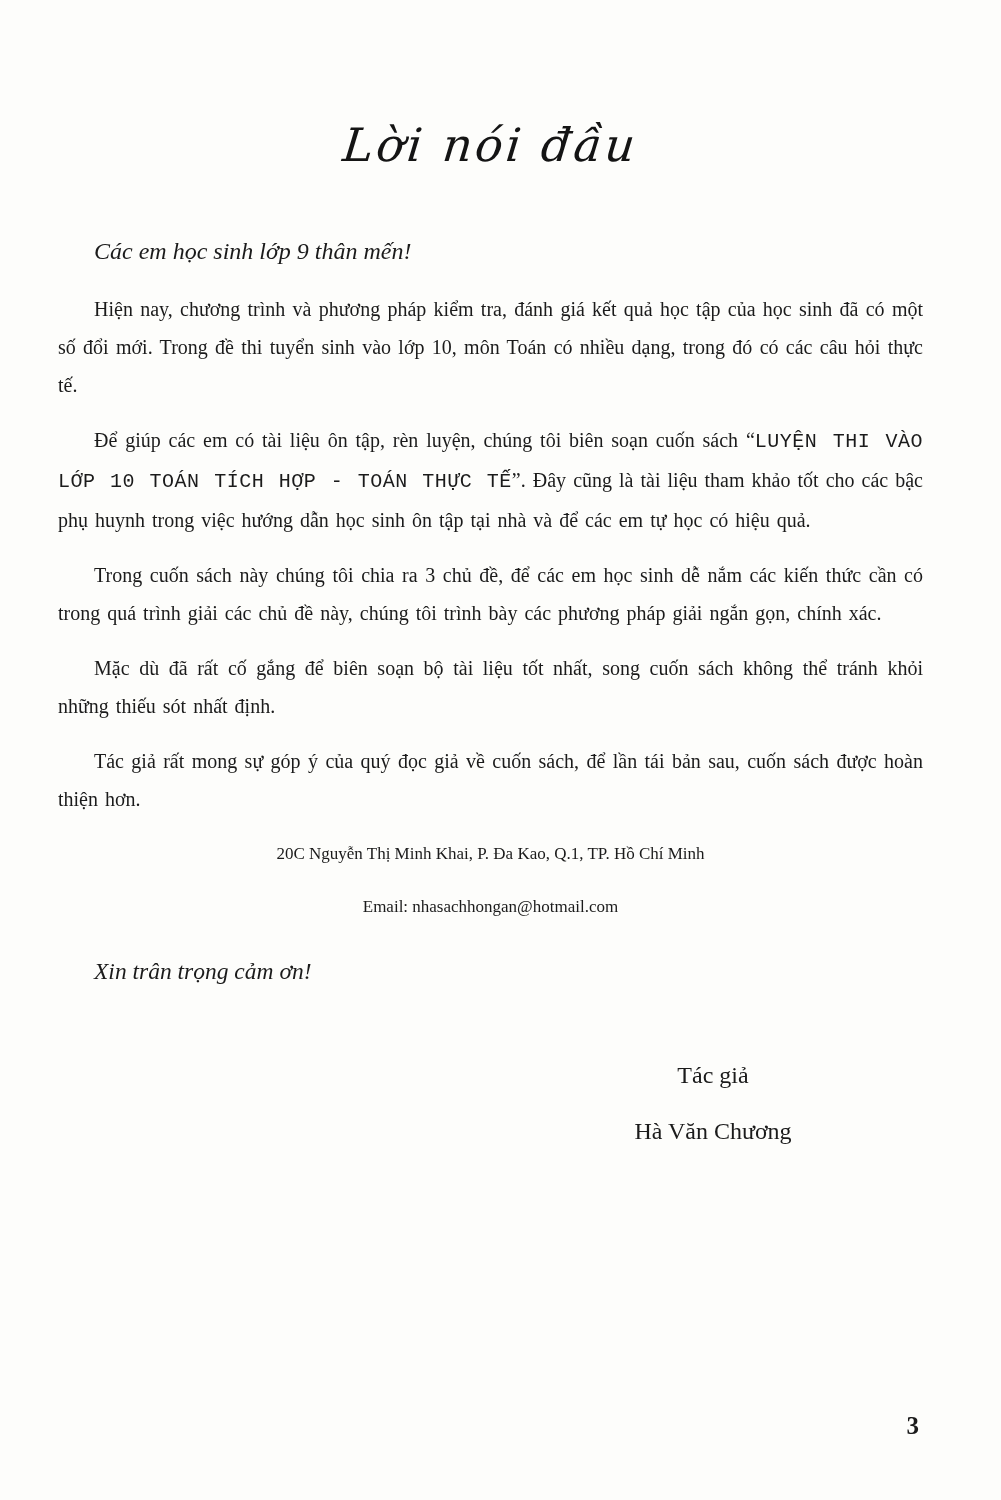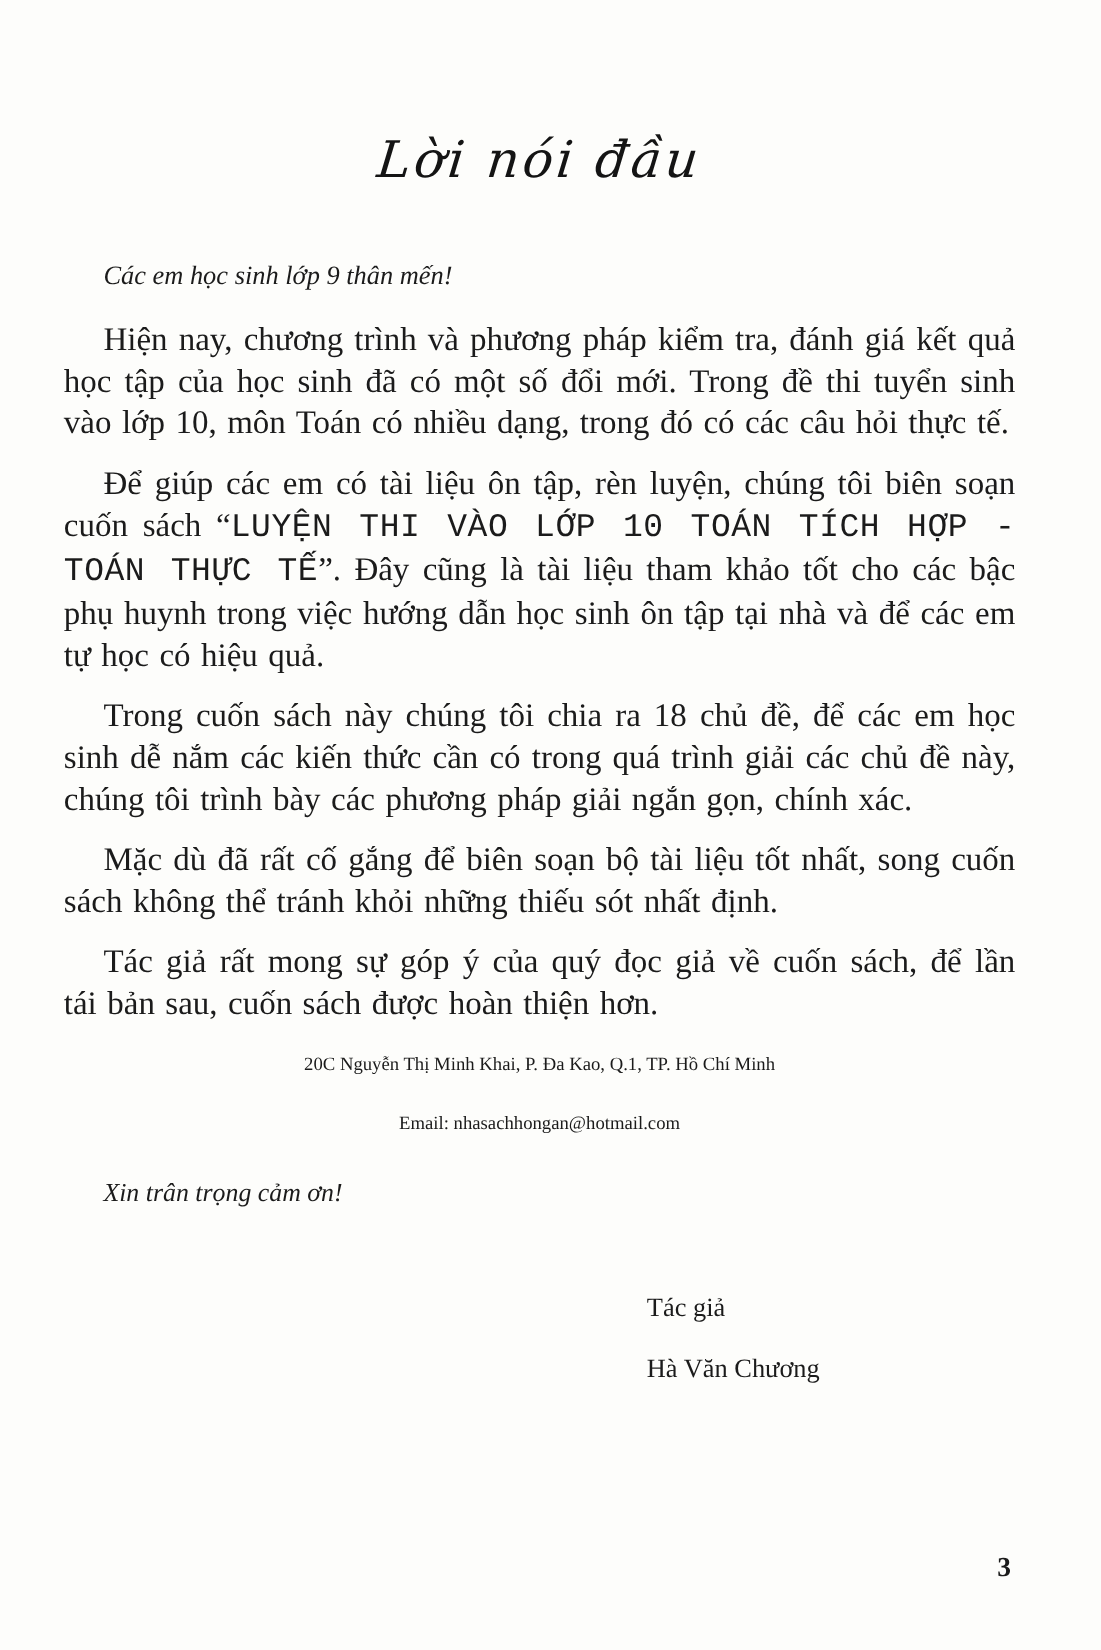--- a/index.html
+++ b/index.html
@@ -23,21 +23,21 @@
     font-weight: 400;
     font-size: 46px;
     letter-spacing: 3px;
     text-align: center;
     transform: skewX(-6deg);
     margin-bottom: 60px;
     color: #141414;
   }
 
   .para {
-    font-size: 30px;
+    font-size: 20px;
     line-height: 38px;
     text-align: justify;
     text-indent: 36px;
     margin-bottom: 17px;
     word-spacing: 2px;
   }
 
   .greeting {
     font-style: italic;
     font-size: 24px;
@@ -65,21 +65,21 @@
     font-size: 23.5px;
     line-height: 38px;
     text-indent: 36px;
     margin-top: 26px;
   }
 
   .signature {
     margin-top: 66px;
     margin-left: 530px;
     width: 250px;
-    text-align: left;
+    text-align: center;
     font-size: 24px;
     line-height: 38px;
   }
   .signature-role { margin-bottom: 18px; }
 
   .page-number {
     position: absolute;
     right: 82px;
     bottom: 60px;
     font-weight: bold;
@@ -92,21 +92,21 @@
 <div class="page">
 
   <h1 class="title">Lời nói đầu</h1>
 
   <p class="greeting">Các em học sinh lớp 9 thân mến!</p>
 
   <p class="para">Hiện nay, chương trình và phương pháp kiểm tra, đánh giá kết quả học tập của học sinh đã có một số đổi mới. Trong đề thi tuyển sinh vào lớp 10, môn Toán có nhiều dạng, trong đó có các câu hỏi thực tế.</p>
 
   <p class="para"><span>Để giúp các em có tài liệu ôn tập, rèn luyện, chúng tôi biên soạn cuốn sách “</span><span class="book-title-caps">LUYỆN THI VÀO LỚP 10 TOÁN TÍCH HỢP - TOÁN THỰC TẾ</span><span>”. Đây cũng là tài liệu tham khảo tốt cho các bậc phụ huynh trong việc hướng dẫn học sinh ôn tập tại nhà và để các em tự học có hiệu quả.</span></p>
 
-  <p class="para">Trong cuốn sách này chúng tôi chia ra 18 chủ đề, để các em học sinh dễ nắm các kiến thức cần có trong quá trình giải các chủ đề này, chúng tôi trình bày các phương pháp giải ngắn gọn, chính xác.</p>
+  <p class="para">Trong cuốn sách này chúng tôi chia ra 3 chủ đề, để các em học sinh dễ nắm các kiến thức cần có trong quá trình giải các chủ đề này, chúng tôi trình bày các phương pháp giải ngắn gọn, chính xác.</p>
 
   <p class="para">Mặc dù đã rất cố gắng để biên soạn bộ tài liệu tốt nhất, song cuốn sách không thể tránh khỏi những thiếu sót nhất định.</p>
 
   <p class="para">Tác giả rất mong sự góp ý của quý đọc giả về cuốn sách, để lần tái bản sau, cuốn sách được hoàn thiện hơn.</p>
 
 
   <p class="center-line">20C Nguyễn Thị Minh Khai, P. Đa Kao, Q.1, TP. Hồ Chí Minh</p>
 
   <p class="center-line email-line">Email: nhasachhongan@hotmail.com</p>
 

